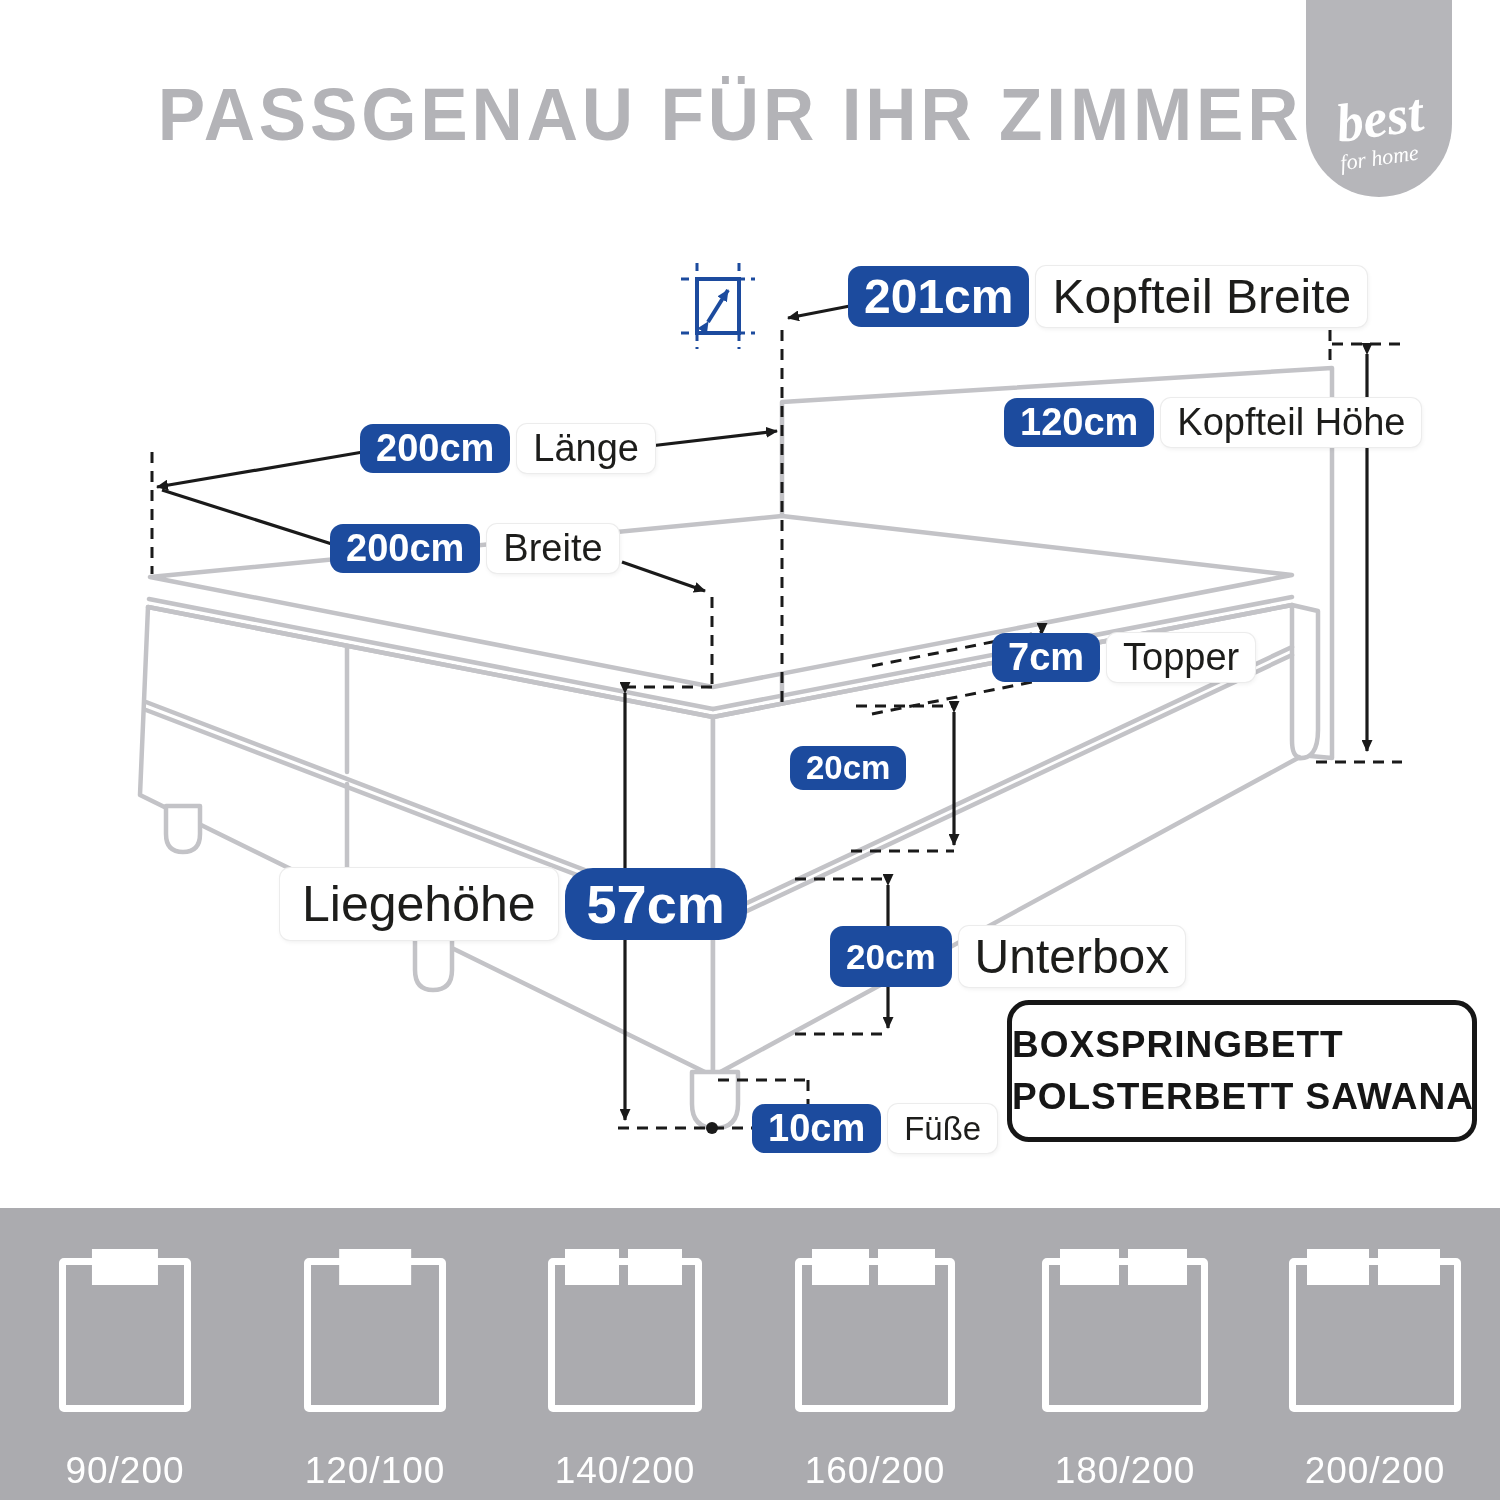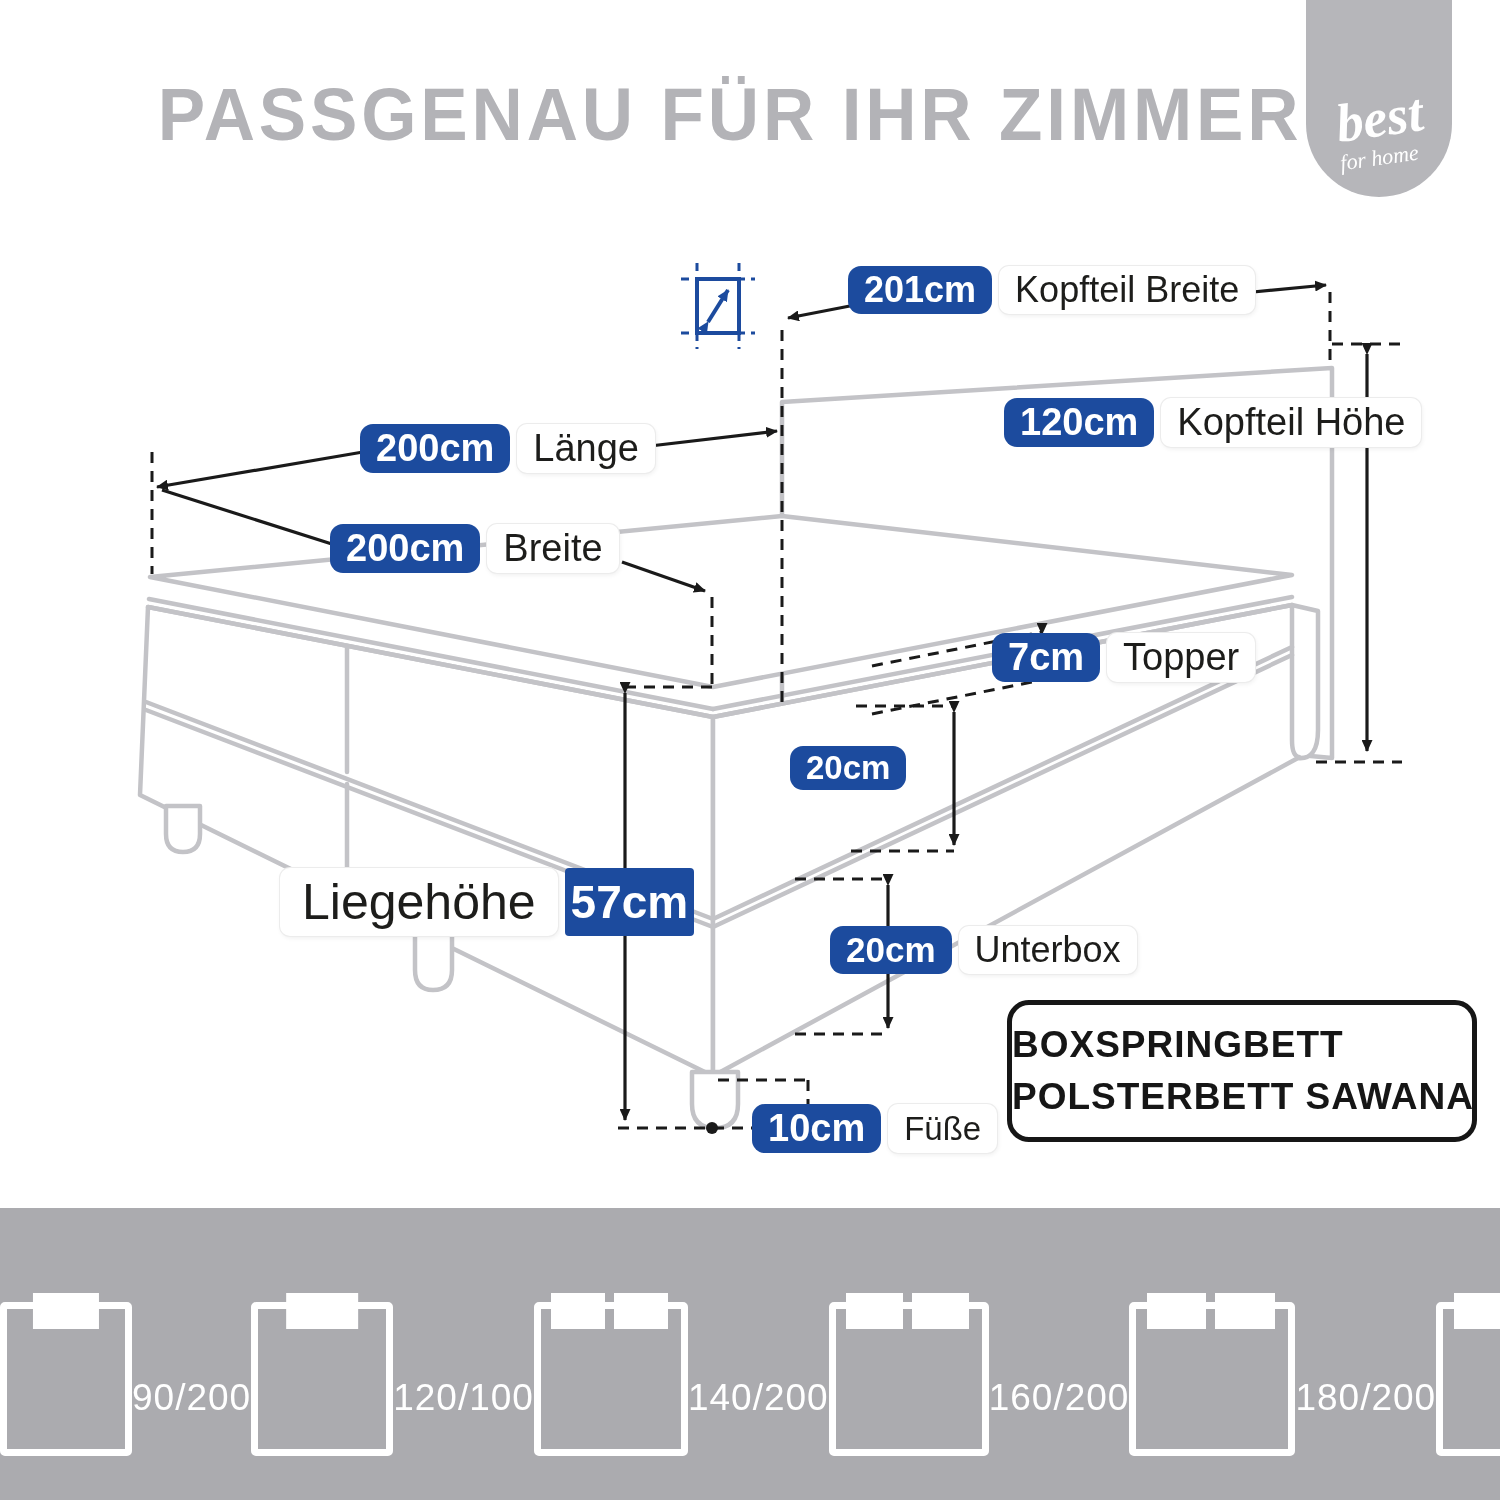--- a/index.html
+++ b/index.html
@@ -29,39 +29,39 @@
   
   .mgroup{position:absolute;z-index:2;display:flex;gap:7px;align-items:stretch;white-space:nowrap;}
   .pill{
     background:#1c4b9e;color:#fff;font-weight:bold;border-radius:13px;
     padding:3px 16px;display:flex;align-items:center;justify-content:center;
   }
   .tag{
     background:#fff;color:#1d1d1b;border-radius:10px;padding:3px 16px;
     display:flex;align-items:center;box-shadow:0 0 0 1px #ececec, 1px 2px 5px rgba(0,0,0,.07);
   }
-  .f36{font-size:36px;} .f38{font-size:38px;} .f33{font-size:33px;} .f31{font-size:38px;}
+  .f36{font-size:48px;} .f38{font-size:38px;} .f33{font-size:33px;} .f31{font-size:38px;}
   .f35{font-size:35px;}
   .big-tag{font-size:50px;padding:5px 22px;}
-  .big-pill{font-size:46px;padding:5px 6px;border-radius:4px;}
+  .big-pill{font-size:54px;padding:5px 22px;border-radius:28px;}
 
   
   .product-box{
     position:absolute;left:1007px;top:1000px;width:460px;height:132px;z-index:2;
     border:5px solid #161616;border-radius:22px;background:#fff;
     display:flex;flex-direction:column;align-items:flex-start;justify-content:center;gap:10px;
   }
   .product-box span{font-size:37px;font-weight:bold;color:#161616;letter-spacing:1px;white-space:nowrap;}
 
   
   .sizes-strip{
     position:absolute;left:0;top:1208px;width:1500px;height:292px;background:#ababaf;z-index:3;
     display:flex;
   }
-  .size-cell{flex:1;display:flex;flex-direction:row;align-items:center;padding-top:50px;box-sizing:border-box;}
+  .size-cell{flex:1;display:flex;flex-direction:column;align-items:center;padding-top:50px;box-sizing:border-box;}
   .bed-frame{position:relative;height:140px;border:7px solid #fff;border-radius:5px;box-sizing:content-box;}
   .pillow{position:absolute;top:-16px;background:#fff;height:36px;}
   .pillow.single{left:50%;transform:translateX(-50%);width:56%;}
   .pillow.dbl-a{left:7%;width:39%;}
   .pillow.dbl-b{left:52%;width:39%;}
   .size-label{margin-top:38px;color:#fff;font-size:37px;letter-spacing:1px;}
 </style>
 </head>
 <body>
 

